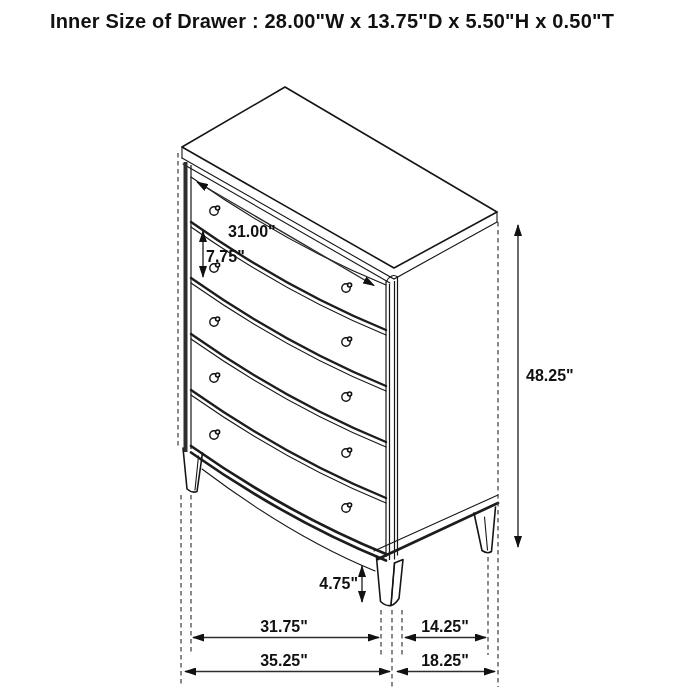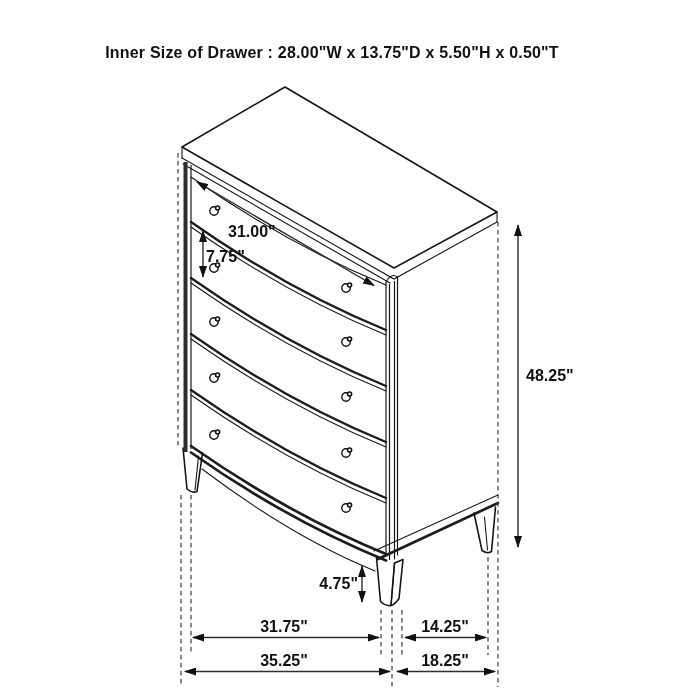--- a/index.html
+++ b/index.html
@@ -1,19 +1,19 @@
 <!DOCTYPE html>
 <html><head>
 <meta charset="utf-8">
 <style>
   html,body{margin:0;padding:0;background:#ffffff;}
   .page{position:relative;width:700px;height:700px;background:#ffffff;overflow:hidden;
         font-family:"Liberation Sans", sans-serif;}
   .title{position:absolute;top:10px;left:0;width:664px;text-align:center;
-         font-size:16px;font-weight:bold;color:#111;letter-spacing:0.2px;margin-top:34px;}
+         font-size:20px;font-weight:bold;color:#111;letter-spacing:0.2px;}
   svg{position:absolute;top:0;left:0;}
   .dimtext{font-family:"Liberation Sans", sans-serif;font-size:16px;font-weight:bold;fill:#111;}
   .outline{stroke:#161616;fill:none;stroke-width:1.6;stroke-linecap:round;stroke-linejoin:round;}
   .thin{stroke:#161616;fill:none;stroke-width:1.1;stroke-linecap:round;}
   .thick{stroke:#1d1d1d;fill:none;stroke-width:2.4;stroke-linecap:round;}
   .rail{stroke:#1d1d1d;fill:none;stroke-width:2.7;stroke-linecap:round;}
   .post{stroke:#161616;fill:none;stroke-width:1.2;}
   .guide{stroke:#3c3c3c;stroke-width:1.2;fill:none;stroke-dasharray:4.5 3.5;}
   .dim{stroke:#2d2d2d;stroke-width:1.4;fill:none;}
 </style>

